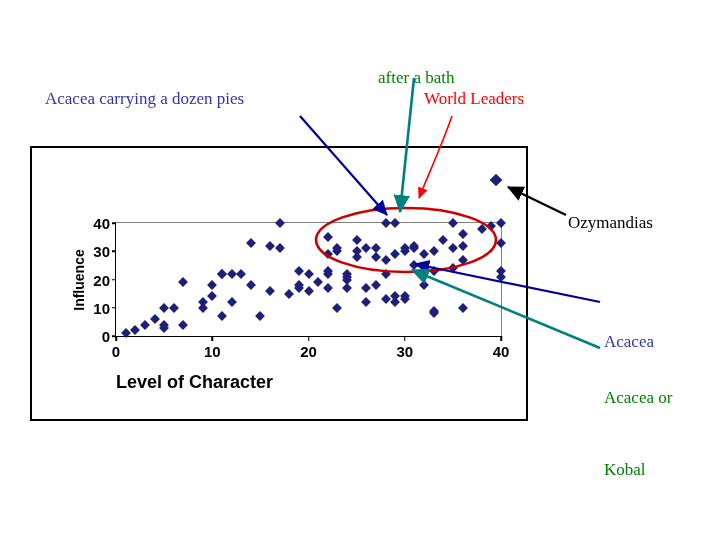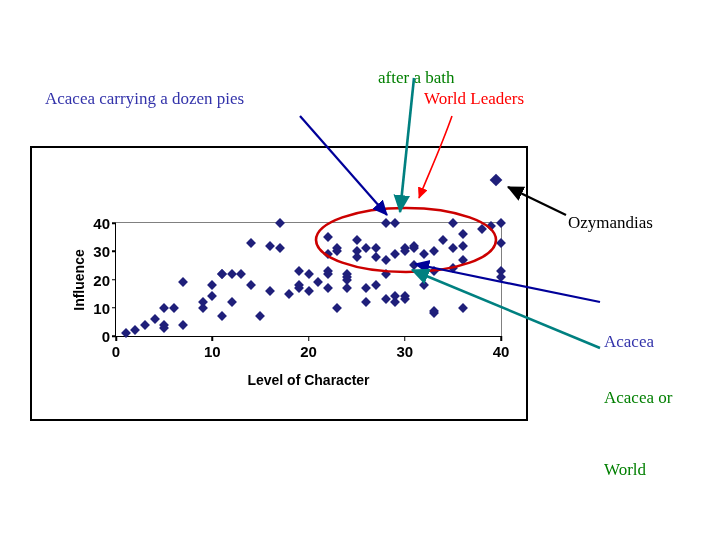--- a/index.html
+++ b/index.html
@@ -110,23 +110,23 @@
     left:-68px;top:50%;
     transform:translateY(-50%) rotate(-90deg);
     transform-origin:center center;
     font-family:"Liberation Sans", sans-serif;
     font-weight:bold;font-size:14px;color:#000;
     white-space:nowrap;
   }
   #x-axis-title{
     position:absolute;
     left:0;top:calc(100% + 36px);
-    width:385px;text-align:center;
-    font-family:"Liberation Sans", sans-serif;
-    font-weight:bold;font-size:14px;color:#000;
+    width:385px;
+    font-family:"Liberation Sans", sans-serif;
+    font-weight:bold;font-size:18px;color:#000;
   }
 
   
   #overlay{position:absolute;left:0;top:0;width:720px;height:540px;pointer-events:none;}
 </style>
 </head>
 <body>
 
 <div id="root">
 
@@ -137,21 +137,21 @@
   </div>
 
   <div class="callout" id="ann-ozymandias">Ozymandias</div>
 
   <div class="callout" id="ann-world">World Leaders</div>
 
   <div class="callout" id="ann-acacea">Acacea</div>
 
   <div class="callout" id="ann-kobal">
     <div>Acacea or</div>
-    <div>World</div>
+    <div>Kobal</div>
   </div>
 
   <div id="chart-frame">
 
 
     <div id="plot-area">
       <div id="gridline-40"></div>
       <div id="plot-right-edge"></div>
       <div id="points-layer">
           <div class="pt" style="left: 9.625px; top: 110.175px;"></div>

